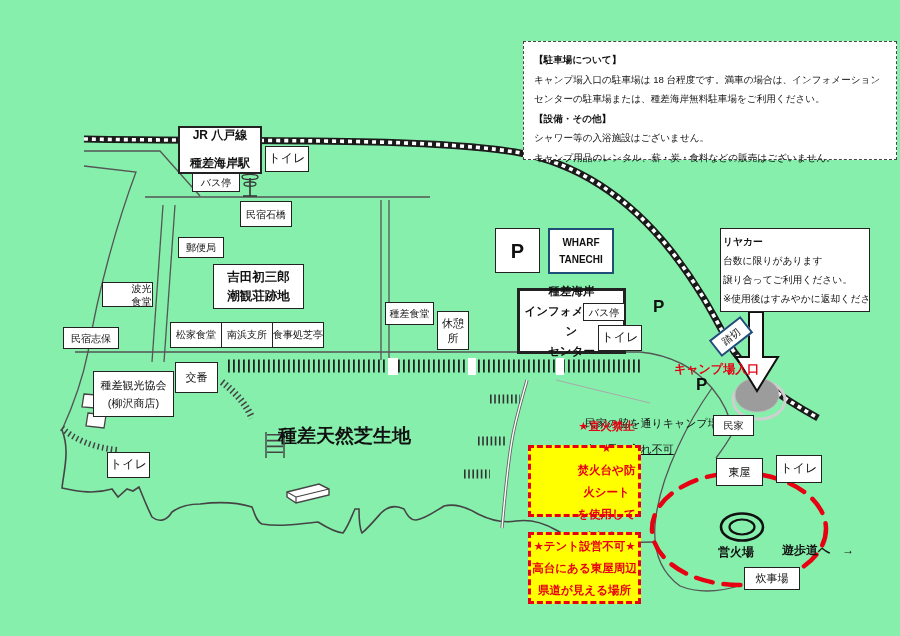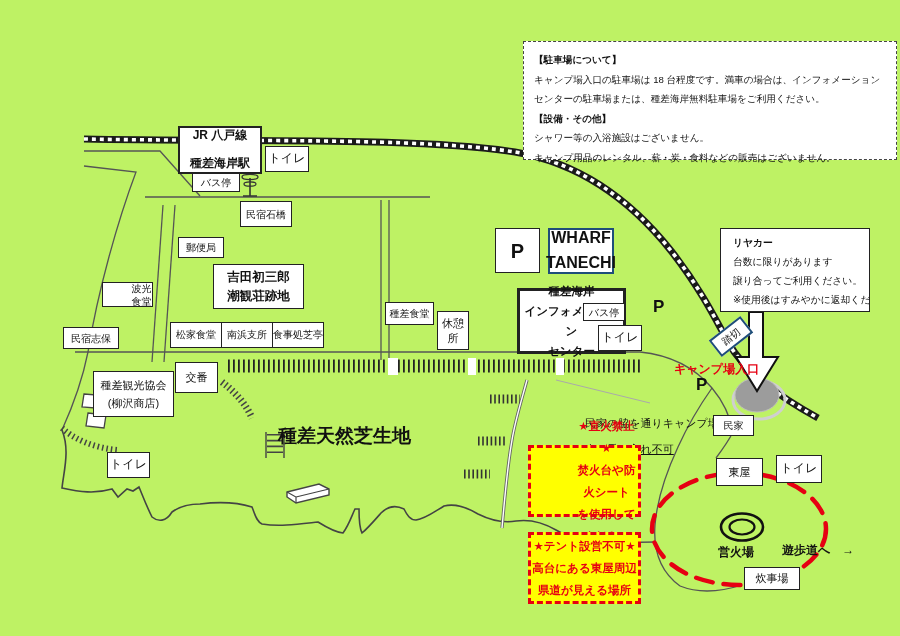--- a/index.html
+++ b/index.html
@@ -1,16 +1,16 @@
 <!DOCTYPE html>
 <html><head>
 <meta charset="utf-8">
 <style>
   html,body{margin:0;padding:0;background:#fff;}
-  .stage{position:relative;width:900px;height:636px;background:#bef264;overflow:hidden;
+  .stage{position:relative;width:900px;height:636px;background:#86efac;overflow:hidden;
          font-family:"Liberation Sans","DejaVu Sans",sans-serif;color:#111;}
   .stage svg{position:absolute;left:0;top:0;z-index:1;}
   .mbox{position:absolute;z-index:2;background:#fff;border:1.5px solid #222;
         display:flex;flex-direction:column;align-items:center;justify-content:center;
         text-align:center;line-height:1.3;box-sizing:border-box;}
   .txt{position:absolute;z-index:2;white-space:nowrap;}
   .bold{font-weight:bold;}
   .red{color:#e60012;}
   .navyborder{border:2px solid #1f4e79;}
   .thick{border-width:3px;margin-left:47px;}
@@ -164,34 +164,34 @@
     <div>所</div>
   </div>
   <div class="mbox thick bold" style="left:470px;top:288px;width:109px;height:66px;font-size:11.5px;line-height:20px;">
     <div>種差海岸</div>
     <div>インフォメーション</div>
     <div>センター</div>
   </div>
   <div class="mbox bold" style="left:495px;top:228px;width:45px;height:45px;font-size:20px;">
     <div>P</div>
   </div>
-  <div class="mbox navyborder bold" style="left:548px;top:228px;width:66px;height:46px;font-size:16px;gap:4px;">
+  <div class="mbox navyborder bold" style="left:548px;top:228px;width:66px;height:46px;font-size:10px;gap:4px;">
     <div>WHARF</div>
     <div>TANECHI</div>
   </div>
   <div class="mbox" style="left:583px;top:303px;width:42px;height:18px;font-size:10px;">
     <div>バス停</div>
   </div>
   <div class="mbox" style="left:598px;top:325px;width:44px;height:26px;font-size:12px;">
     <div>トイレ</div>
   </div>
   <div class="txt bold" style="left:653px;top:297px;font-size:17px;">P</div>
 
   <div class="mbox" style="left:720px;top:228px;width:150px;height:84px;font-size:9.8px;line-height:19px;
-              align-items:flex-start;text-align:left;padding:4px 12px;white-space:nowrap;overflow:hidden;justify-content:space-between;">
+              align-items:flex-start;text-align:left;padding:4px 2px;white-space:nowrap;overflow:hidden;justify-content:center;">
     <div style="font-weight:bold;">リヤカー</div>
     <div>台数に限りがあります</div>
     <div>譲り合ってご利用ください。</div>
     <div>※使用後はすみやかに返却ください</div>
   </div>
 
   <div class="mbox navyborder" style="left:711px;top:326px;width:40px;height:21px;font-size:10px;transform:rotate(-38deg);">
     <div>踏切</div>
   </div>
 

